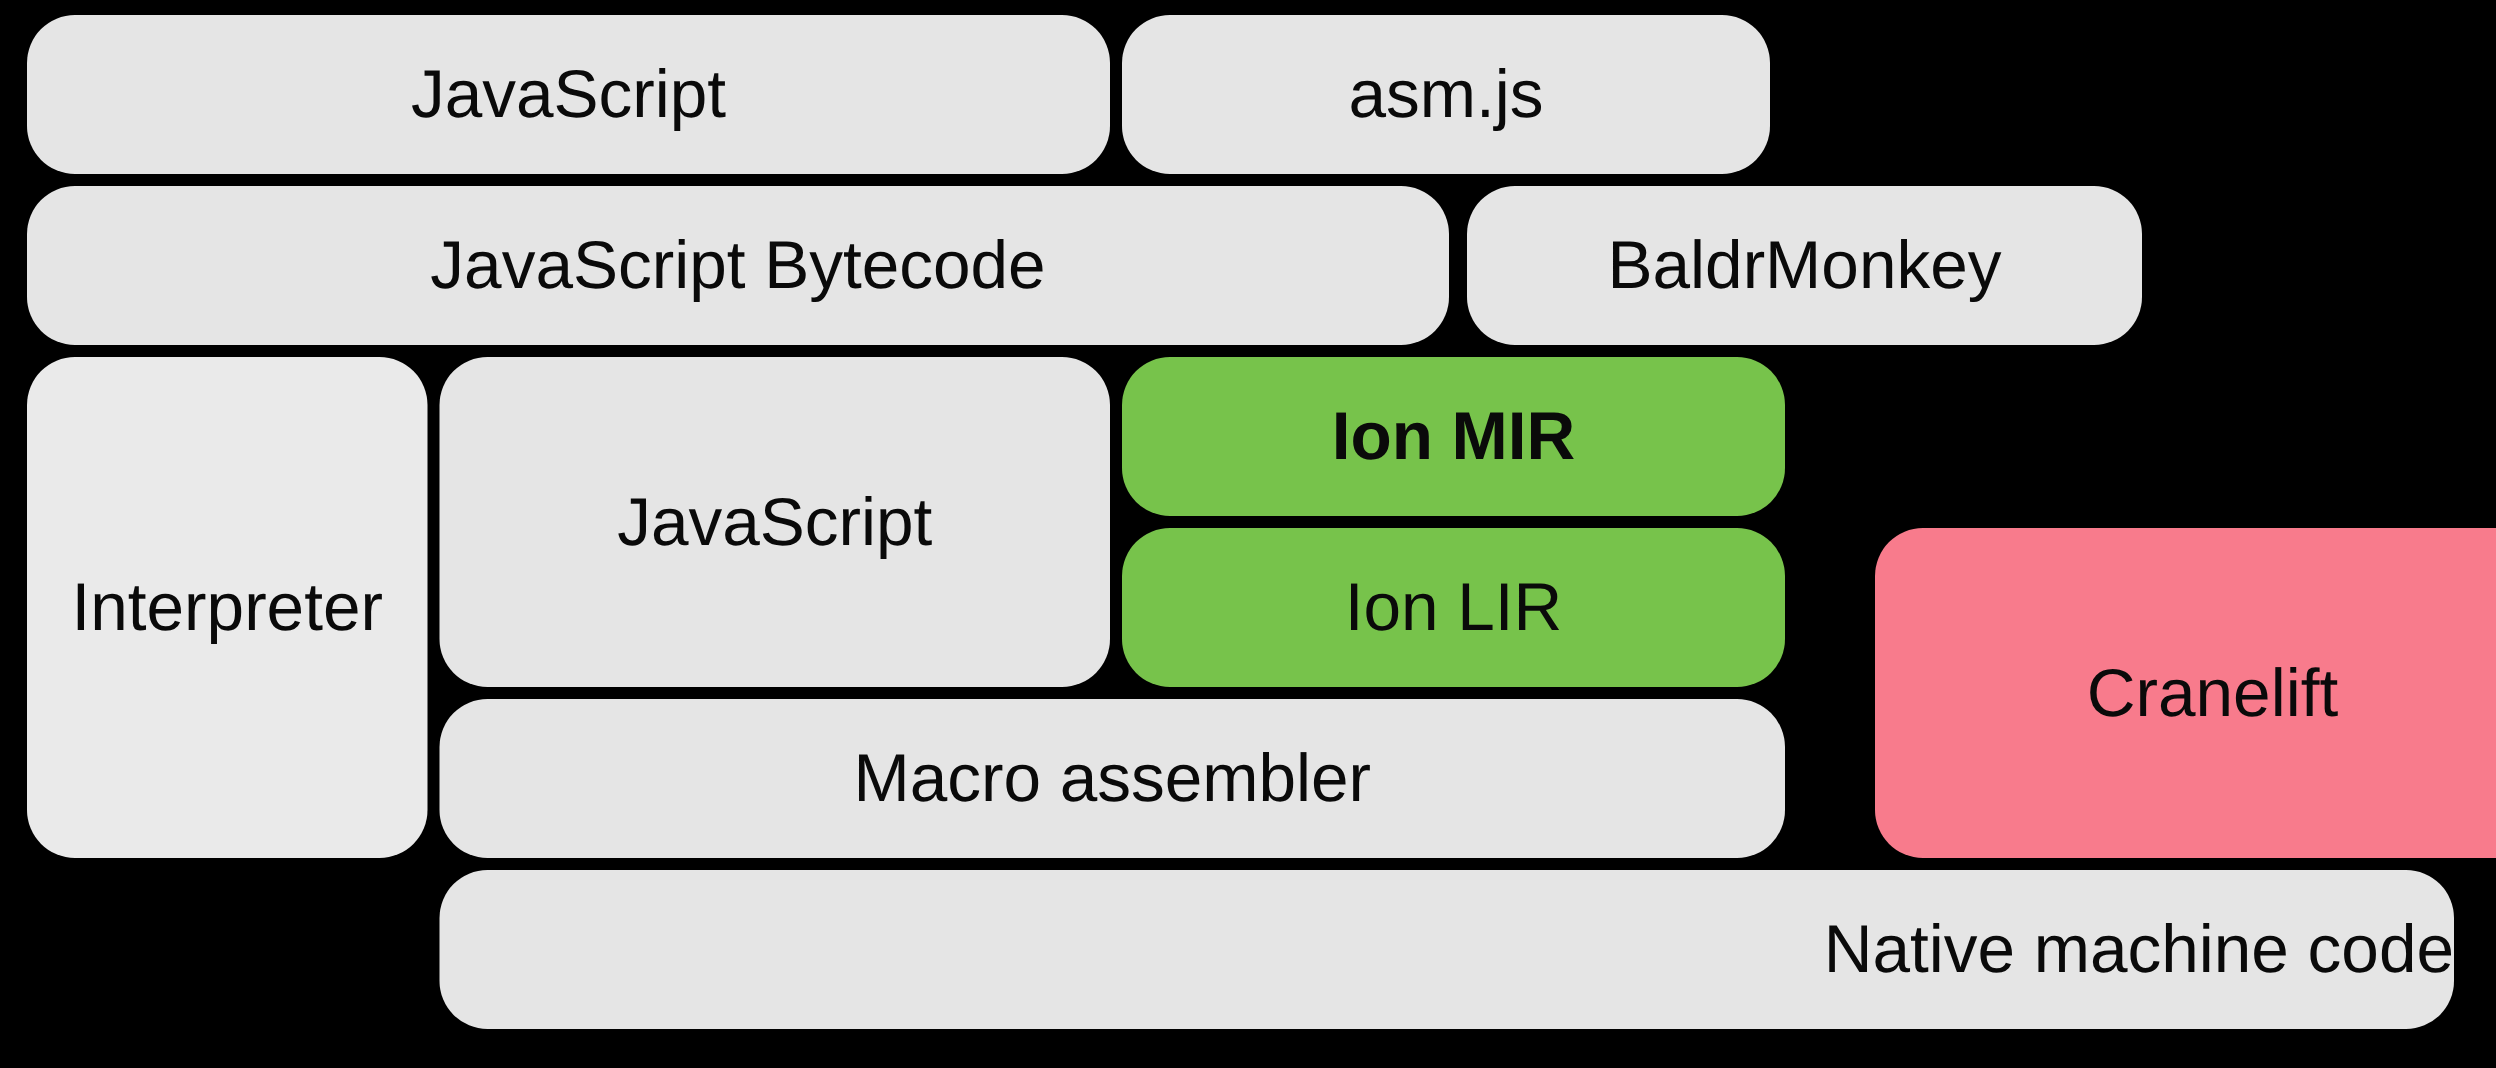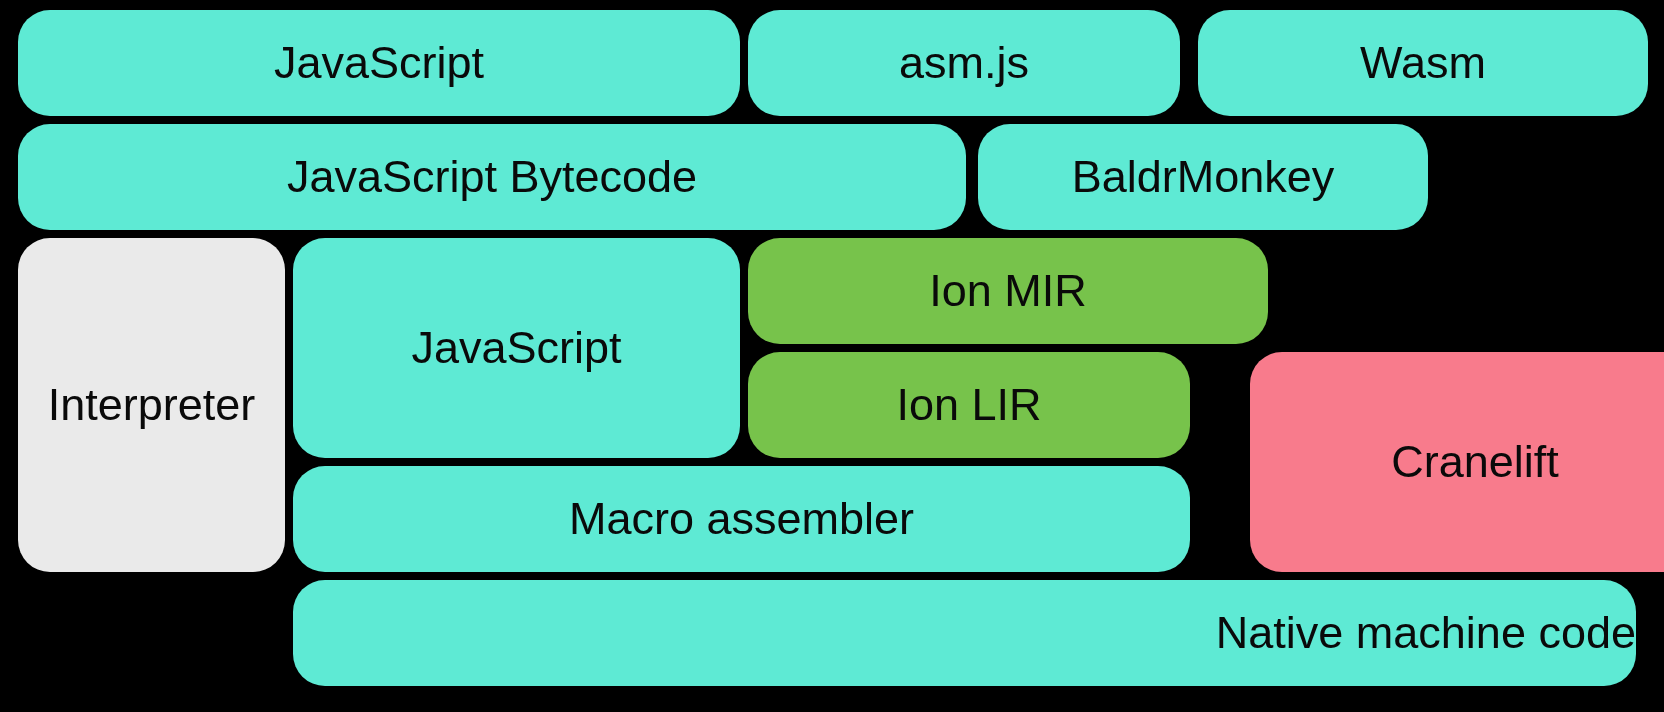--- a/index.html
+++ b/index.html
@@ -18,38 +18,38 @@
   .box {
     position: absolute;
     border-radius: 32px;
     display: flex;
     align-items: center;
     justify-content: center;
     text-align: center;
     font-size: 45px;
     line-height: 1.25;
     color: #0a0a0a;
-    background: #5eead4;
+    background: #e5e5e5;
     box-sizing: border-box;
   }
   .box.gray  { background: #eaeaea; }
   .box.green { background: #77c34b; }
   .box.pink  { background: #f87b8c; }
 
   
   .pos-javascript  { left: 18px;   top: 10px;  width: 722px;  height: 106px; }
   .pos-asmjs       { left: 748px;  top: 10px;  width: 432px;  height: 106px; }
   .pos-wasm        { left: 1198px; top: 10px;  width: 450px;  height: 106px; }
   
   .pos-bytecode    { left: 18px;   top: 124px; width: 948px;  height: 106px; }
   .pos-baldrmonkey { left: 978px;  top: 124px; width: 450px;  height: 106px; }
   
   .pos-interpreter { left: 18px;   top: 238px; width: 267px;  height: 334px; }
   .pos-baseline    { left: 293px;  top: 238px; width: 447px;  height: 220px; }
-  .pos-ion-mir     { left: 748px;  top: 238px; width: 520px;  height: 106px; }
+  .pos-ion-mir     { left: 748px;  top: 238px; width: 442px;  height: 106px; font-weight: bold; }
   .pos-ion-lir     { left: 748px;  top: 352px; width: 442px;  height: 106px; justify-content: center; }
   .pos-cranelift   { left: 1250px; top: 352px; width: 450px;  height: 220px; }
   .pos-macro       { left: 293px;  top: 466px; width: 897px;  height: 106px; }
   
   .pos-native      { left: 293px;  top: 580px; width: 1343px; height: 106px; justify-content: flex-end; }
 
   .two-line span { display: block; }
 </style>
 </head>
 <body>
@@ -57,23 +57,20 @@
 <div id="canvas">
 
   <div class="box pos-javascript">
     <span>JavaScript</span>
   </div>
 
   <div class="box pos-asmjs">
     <span>asm.js</span>
   </div>
 
-  <div class="box pos-wasm">
-    <span>Wasm</span>
-  </div>
 
   <div class="box pos-baldrmonkey">
     <span>BaldrMonkey</span>
   </div>
 
   <div class="box pos-bytecode">
     <span>JavaScript Bytecode</span>
   </div>
 
   <div class="box gray pos-interpreter">

